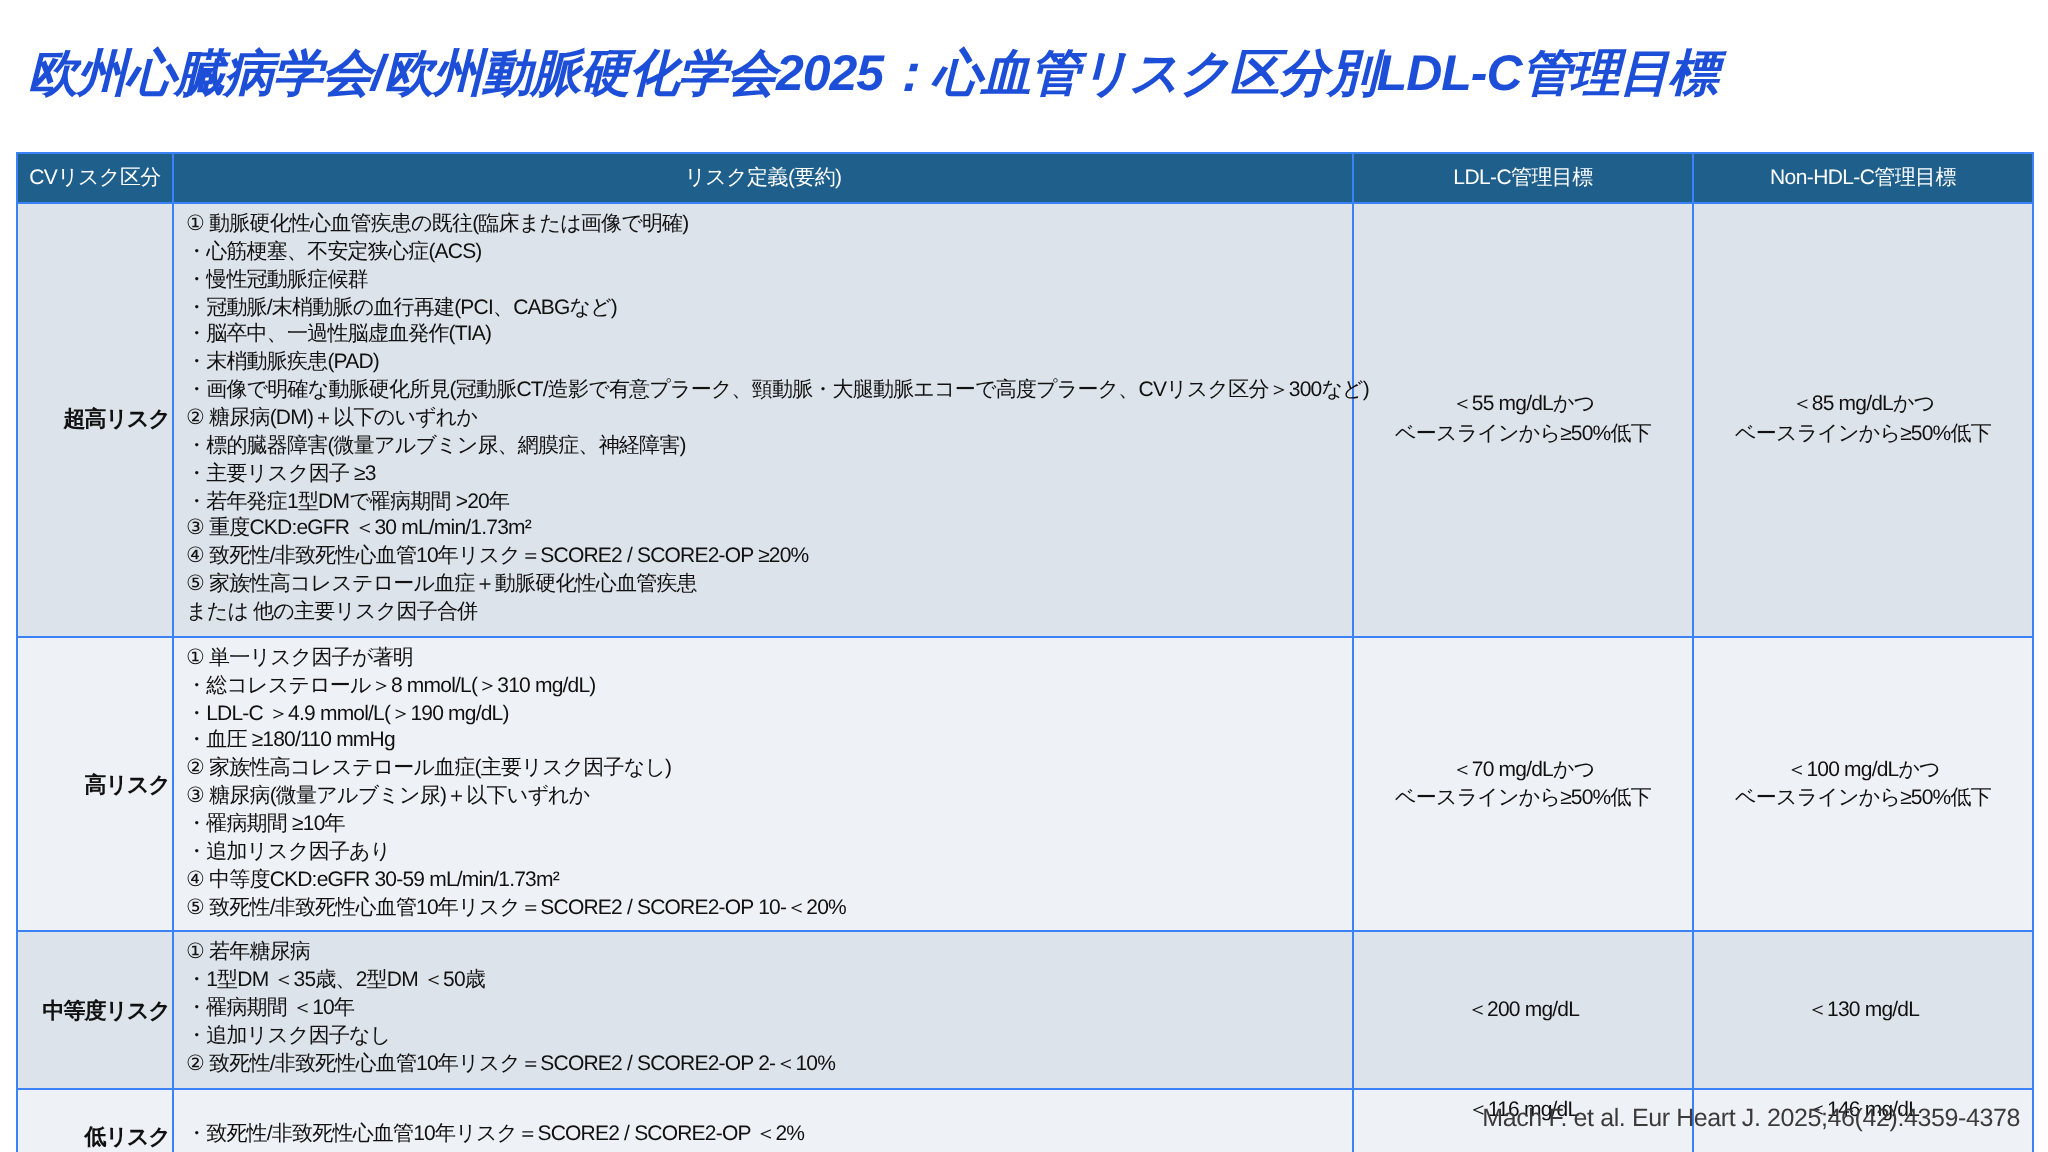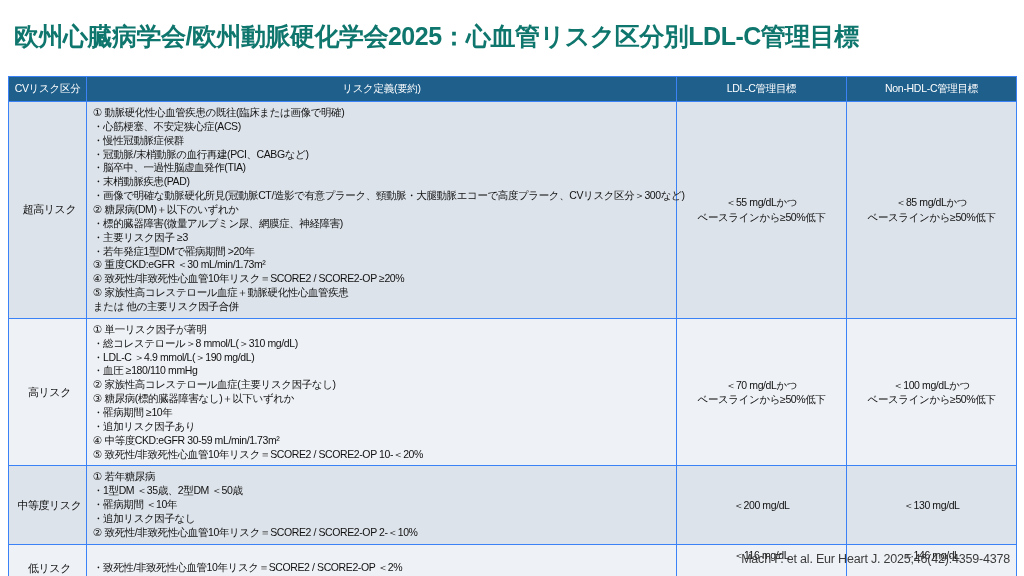--- a/index.html
+++ b/index.html
@@ -21,22 +21,23 @@
     box-sizing: border-box;
   }
   .title {
     position: absolute;
     top: 20px;
     left: 14px;
     right: 10px;
     font-size: 25px;
     font-weight: bold;
     letter-spacing: -0.5px;
-    color: #0f766e;
+    color: #1d4ed8;
     white-space: nowrap;
+    font-style: italic;
   }
   .table-wrap {
     position: absolute;
     top: 76px;
     left: 8px;
     width: 1008px;
   }
   table.risk {
     border-collapse: collapse;
     width: 1008px;
@@ -55,22 +56,22 @@
     padding: 5px 2px;
     letter-spacing: -0.3px;
   }
   col.c-cat { width: 78px; }
   col.c-def { width: 590px; }
   col.c-ldl { width: 170px; }
   col.c-nhdl { width: 170px; }
 
   td.cat {
     font-size: 11px;
-    font-weight: normal;
-    text-align: center;
+    font-weight: bold;
+    text-align: right;
     padding-left: 5px;
     letter-spacing: -0.5px;
     color: #111;
   }
   td.def {
     font-size: 10.5px;
     line-height: 1.32;
     padding: 4px 6px;
     text-align: left;
     letter-spacing: -0.4px;
@@ -157,21 +158,21 @@
         </tr>
 
         <tr class="row-b">
           <td class="cat">高リスク</td>
           <td class="def">
             <span class="def-line">① 単一リスク因子が著明</span><br>
             <span class="def-line">・総コレステロール＞8 mmol/L(＞310 mg/dL)</span><br>
             <span class="def-line">・LDL-C ＞4.9 mmol/L(＞190 mg/dL)</span><br>
             <span class="def-line">・血圧 ≥180/110 mmHg</span><br>
             <span class="def-line">② 家族性高コレステロール血症(主要リスク因子なし)</span><br>
-            <span class="def-line">③ 糖尿病(標的臓器障害なし)＋以下いずれか</span><br>
+            <span class="def-line">③ 糖尿病(微量アルブミン尿)＋以下いずれか</span><br>
             <span class="def-line">・罹病期間 ≥10年</span><br>
             <span class="def-line">・追加リスク因子あり</span><br>
             <span class="def-line">④ 中等度CKD:eGFR 30-59 mL/min/1.73m²</span><br>
             <span class="def-line">⑤ 致死性/非致死性心血管10年リスク＝SCORE2 / SCORE2-OP 10-＜20%</span>
           </td>
           <td class="goal">
             <span>＜70 mg/dLかつ</span><br>
             <span>ベースラインから≥50%低下</span>
           </td>
           <td class="goal">

